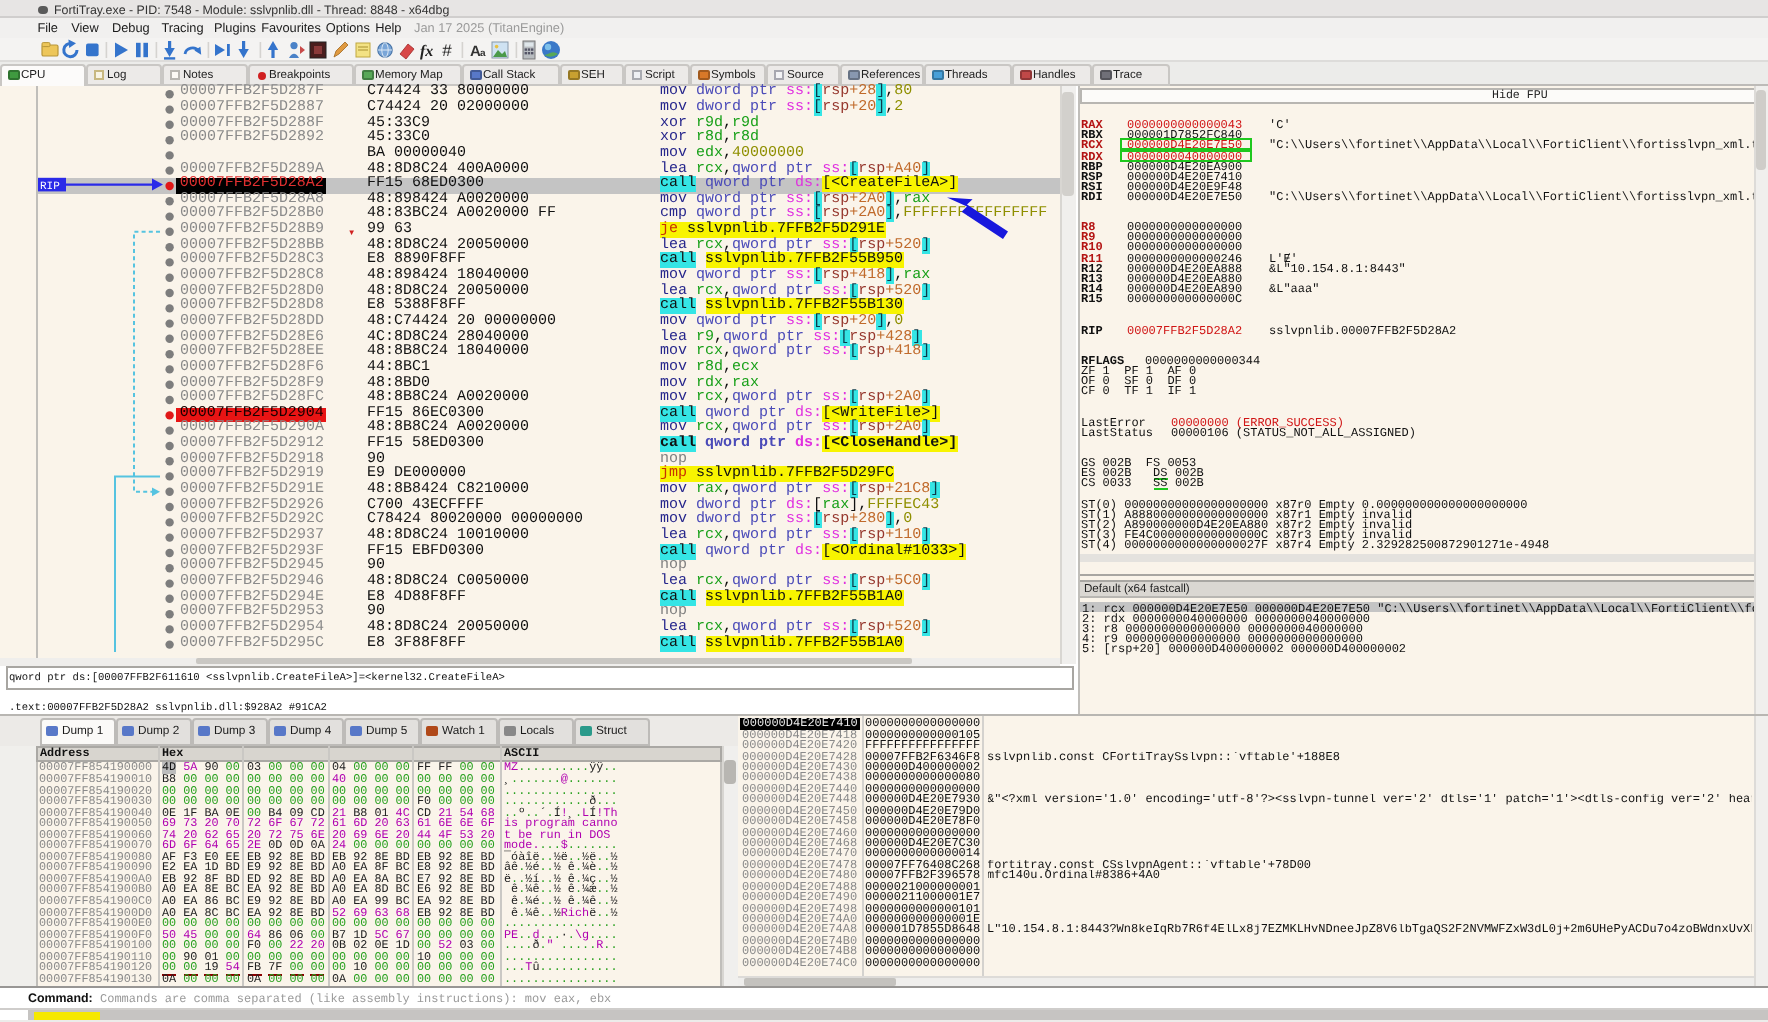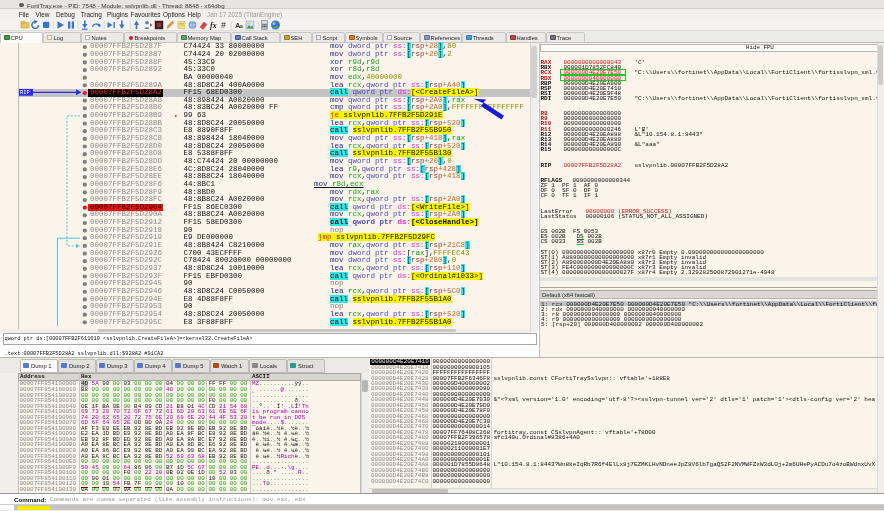--- a/index.html
+++ b/index.html
@@ -176,42 +176,42 @@
 <div style="position:absolute;left:183.5px;top:157.975px;white-space:pre;font-size:7.5px;line-height:7.645px;color:#111;">48:C74424 20 00000000</div>
 <div style="position:absolute;left:330px;top:157.975px;white-space:pre;font-size:7.5px;line-height:7.645px;color:#111;"><span style="color:#26268c;">mov </span><span style="color:#4a4ab8;">qword ptr </span><span style="color:#e030e0;">ss:</span><span style="color:#0a3a4a;background:#35e5e5;">[</span><span style="color:#96372d;">rsp</span><span style="color:#c06a2b;">+20</span><span style="color:#0a3a4a;background:#35e5e5;">]</span><span style="color:#111;">,</span><span style="color:#8f8f00;">0</span></div>
 <div style="position:absolute;left:90px;top:165.62px;white-space:pre;font-size:7.5px;line-height:7.645px;color:#8a8a8a;">00007FFB2F5D28E6</div>
 <div style="position:absolute;left:183.5px;top:165.62px;white-space:pre;font-size:7.5px;line-height:7.645px;color:#111;">4C:8D8C24 28040000</div>
 <div style="position:absolute;left:330px;top:165.62px;white-space:pre;font-size:7.5px;line-height:7.645px;color:#111;"><span style="color:#26268c;">lea </span><span style="color:#18a018;">r9</span><span style="color:#111;">,</span><span style="color:#4a4ab8;">qword ptr </span><span style="color:#e030e0;">ss:</span><span style="color:#0a3a4a;background:#35e5e5;">[</span><span style="color:#96372d;">rsp</span><span style="color:#c06a2b;">+428</span><span style="color:#0a3a4a;background:#35e5e5;">]</span></div>
 <div style="position:absolute;left:90px;top:173.265px;white-space:pre;font-size:7.5px;line-height:7.645px;color:#8a8a8a;">00007FFB2F5D28EE</div>
 <div style="position:absolute;left:183.5px;top:173.265px;white-space:pre;font-size:7.5px;line-height:7.645px;color:#111;">48:8B8C24 18040000</div>
 <div style="position:absolute;left:330px;top:173.265px;white-space:pre;font-size:7.5px;line-height:7.645px;color:#111;"><span style="color:#26268c;">mov </span><span style="color:#18a018;">rcx</span><span style="color:#111;">,</span><span style="color:#4a4ab8;">qword ptr </span><span style="color:#e030e0;">ss:</span><span style="color:#0a3a4a;background:#35e5e5;">[</span><span style="color:#96372d;">rsp</span><span style="color:#c06a2b;">+418</span><span style="color:#0a3a4a;background:#35e5e5;">]</span></div>
 <div style="position:absolute;left:90px;top:180.90999999999997px;white-space:pre;font-size:7.5px;line-height:7.645px;color:#8a8a8a;">00007FFB2F5D28F6</div>
 <div style="position:absolute;left:183.5px;top:180.90999999999997px;white-space:pre;font-size:7.5px;line-height:7.645px;color:#111;">44:8BC1</div>
-<div style="position:absolute;left:314px;top:180.90999999999997px;white-space:pre;font-size:7.5px;line-height:7.645px;color:#111;text-decoration:underline;"><span style="color:#26268c;">mov </span><span style="color:#18a018;">r8d</span><span style="color:#111;">,</span><span style="color:#18a018;">ecx</span></div>
+<div style="position:absolute;left:330px;top:180.90999999999997px;white-space:pre;font-size:7.5px;line-height:7.645px;color:#111;"><span style="color:#26268c;">mov </span><span style="color:#18a018;">r8d</span><span style="color:#111;">,</span><span style="color:#18a018;">ecx</span></div>
 <div style="position:absolute;left:90px;top:188.555px;white-space:pre;font-size:7.5px;line-height:7.645px;color:#8a8a8a;">00007FFB2F5D28F9</div>
 <div style="position:absolute;left:183.5px;top:188.555px;white-space:pre;font-size:7.5px;line-height:7.645px;color:#111;">48:8BD0</div>
 <div style="position:absolute;left:330px;top:188.555px;white-space:pre;font-size:7.5px;line-height:7.645px;color:#111;"><span style="color:#26268c;">mov </span><span style="color:#18a018;">rdx</span><span style="color:#111;">,</span><span style="color:#18a018;">rax</span></div>
 <div style="position:absolute;left:90px;top:196.2px;white-space:pre;font-size:7.5px;line-height:7.645px;color:#8a8a8a;">00007FFB2F5D28FC</div>
 <div style="position:absolute;left:183.5px;top:196.2px;white-space:pre;font-size:7.5px;line-height:7.645px;color:#111;">48:8B8C24 A0020000</div>
 <div style="position:absolute;left:330px;top:196.2px;white-space:pre;font-size:7.5px;line-height:7.645px;color:#111;"><span style="color:#26268c;">mov </span><span style="color:#18a018;">rcx</span><span style="color:#111;">,</span><span style="color:#4a4ab8;">qword ptr </span><span style="color:#e030e0;">ss:</span><span style="color:#0a3a4a;background:#35e5e5;">[</span><span style="color:#96372d;">rsp</span><span style="color:#c06a2b;">+2A0</span><span style="color:#0a3a4a;background:#35e5e5;">]</span></div>
 <div style="position:absolute;left:88.4px;top:203.84499999999997px;white-space:pre;font-size:7.5px;line-height:7.645px;background:#e81414;color:#1a0000;padding:0 1.5px;">00007FFB2F5D2904</div>
 <div style="position:absolute;left:183.5px;top:203.84499999999997px;white-space:pre;font-size:7.5px;line-height:7.645px;color:#111;">FF15 86EC0300</div>
 <div style="position:absolute;left:330px;top:203.84499999999997px;white-space:pre;font-size:7.5px;line-height:7.645px;color:#111;"><span style="color:#111;background:#35e5e5;">call</span><span style=""> </span><span style="color:#4a4ab8;">qword ptr </span><span style="color:#e030e0;">ds:</span><span style="color:#111;background:#f8f400;">[&lt;WriteFile&gt;]</span></div>
 <div style="position:absolute;left:90px;top:211.49px;white-space:pre;font-size:7.5px;line-height:7.645px;color:#8a8a8a;">00007FFB2F5D290A</div>
 <div style="position:absolute;left:183.5px;top:211.49px;white-space:pre;font-size:7.5px;line-height:7.645px;color:#111;">48:8B8C24 A0020000</div>
 <div style="position:absolute;left:330px;top:211.49px;white-space:pre;font-size:7.5px;line-height:7.645px;color:#111;"><span style="color:#26268c;">mov </span><span style="color:#18a018;">rcx</span><span style="color:#111;">,</span><span style="color:#4a4ab8;">qword ptr </span><span style="color:#e030e0;">ss:</span><span style="color:#0a3a4a;background:#35e5e5;">[</span><span style="color:#96372d;">rsp</span><span style="color:#c06a2b;">+2A0</span><span style="color:#0a3a4a;background:#35e5e5;">]</span></div>
 <div style="position:absolute;left:90px;top:219.135px;white-space:pre;font-size:7.5px;line-height:7.645px;color:#8a8a8a;">00007FFB2F5D2912</div>
 <div style="position:absolute;left:183.5px;top:219.135px;white-space:pre;font-size:7.5px;line-height:7.645px;color:#111;">FF15 58ED0300</div>
 <div style="position:absolute;left:330px;top:219.135px;white-space:pre;font-size:7.5px;line-height:7.645px;color:#111;font-weight:bold;"><span style="color:#111;background:#35e5e5;">call</span><span style=""> </span><span style="color:#4a4ab8;">qword ptr </span><span style="color:#e030e0;">ds:</span><span style="color:#111;background:#f8f400;">[&lt;CloseHandle&gt;]</span></div>
 <div style="position:absolute;left:90px;top:226.77999999999997px;white-space:pre;font-size:7.5px;line-height:7.645px;color:#8a8a8a;">00007FFB2F5D2918</div>
 <div style="position:absolute;left:183.5px;top:226.77999999999997px;white-space:pre;font-size:7.5px;line-height:7.645px;color:#111;">90</div>
 <div style="position:absolute;left:330px;top:226.77999999999997px;white-space:pre;font-size:7.5px;line-height:7.645px;color:#111;"><span style="color:#7f7f7f;">nop</span></div>
 <div style="position:absolute;left:90px;top:234.425px;white-space:pre;font-size:7.5px;line-height:7.645px;color:#8a8a8a;">00007FFB2F5D2919</div>
 <div style="position:absolute;left:183.5px;top:234.425px;white-space:pre;font-size:7.5px;line-height:7.645px;color:#111;">E9 DE000000</div>
-<div style="position:absolute;left:318px;top:234.425px;white-space:pre;font-size:7.5px;line-height:7.645px;color:#111;"><span style="color:#c83200;background:#f8f400;">jmp </span><span style="color:#111;background:#f8f400;">sslvpnlib.7FFB2F5D29FC</span></div>
+<div style="position:absolute;left:330px;top:234.425px;white-space:pre;font-size:7.5px;line-height:7.645px;color:#111;"><span style="color:#c83200;background:#f8f400;">jmp </span><span style="color:#111;background:#f8f400;">sslvpnlib.7FFB2F5D29FC</span></div>
 <div style="position:absolute;left:90px;top:242.07px;white-space:pre;font-size:7.5px;line-height:7.645px;color:#8a8a8a;">00007FFB2F5D291E</div>
 <div style="position:absolute;left:183.5px;top:242.07px;white-space:pre;font-size:7.5px;line-height:7.645px;color:#111;">48:8B8424 C8210000</div>
 <div style="position:absolute;left:330px;top:242.07px;white-space:pre;font-size:7.5px;line-height:7.645px;color:#111;"><span style="color:#26268c;">mov </span><span style="color:#18a018;">rax</span><span style="color:#111;">,</span><span style="color:#4a4ab8;">qword ptr </span><span style="color:#e030e0;">ss:</span><span style="color:#0a3a4a;background:#35e5e5;">[</span><span style="color:#96372d;">rsp</span><span style="color:#c06a2b;">+21C8</span><span style="color:#0a3a4a;background:#35e5e5;">]</span></div>
 <div style="position:absolute;left:90px;top:249.71499999999997px;white-space:pre;font-size:7.5px;line-height:7.645px;color:#8a8a8a;">00007FFB2F5D2926</div>
 <div style="position:absolute;left:183.5px;top:249.71499999999997px;white-space:pre;font-size:7.5px;line-height:7.645px;color:#111;">C700 43ECFFFF</div>
 <div style="position:absolute;left:330px;top:249.71499999999997px;white-space:pre;font-size:7.5px;line-height:7.645px;color:#111;"><span style="color:#26268c;">mov </span><span style="color:#4a4ab8;">dword ptr </span><span style="color:#e030e0;">ds:</span><span style="color:#111;">[</span><span style="color:#18a018;">rax</span><span style="color:#111;">]</span><span style="color:#111;">,</span><span style="color:#8f8f00;">FFFFEC43</span></div>
 <div style="position:absolute;left:90px;top:257.36px;white-space:pre;font-size:7.5px;line-height:7.645px;color:#8a8a8a;text-align:right;">00007FFB2F5D292C</div>
 <div style="position:absolute;left:183.5px;top:257.36px;white-space:pre;font-size:7.5px;line-height:7.645px;color:#111;">C78424 80020000 00000000</div>
 <div style="position:absolute;left:330px;top:257.36px;white-space:pre;font-size:7.5px;line-height:7.645px;color:#111;"><span style="color:#26268c;">mov </span><span style="color:#4a4ab8;">dword ptr </span><span style="color:#e030e0;">ss:</span><span style="color:#0a3a4a;background:#35e5e5;">[</span><span style="color:#96372d;">rsp</span><span style="color:#c06a2b;">+280</span><span style="color:#0a3a4a;background:#35e5e5;">]</span><span style="color:#111;">,</span><span style="color:#8f8f00;">0</span></div>
 <div style="position:absolute;left:90px;top:265.005px;white-space:pre;font-size:7.5px;line-height:7.645px;color:#8a8a8a;">00007FFB2F5D2937</div>

